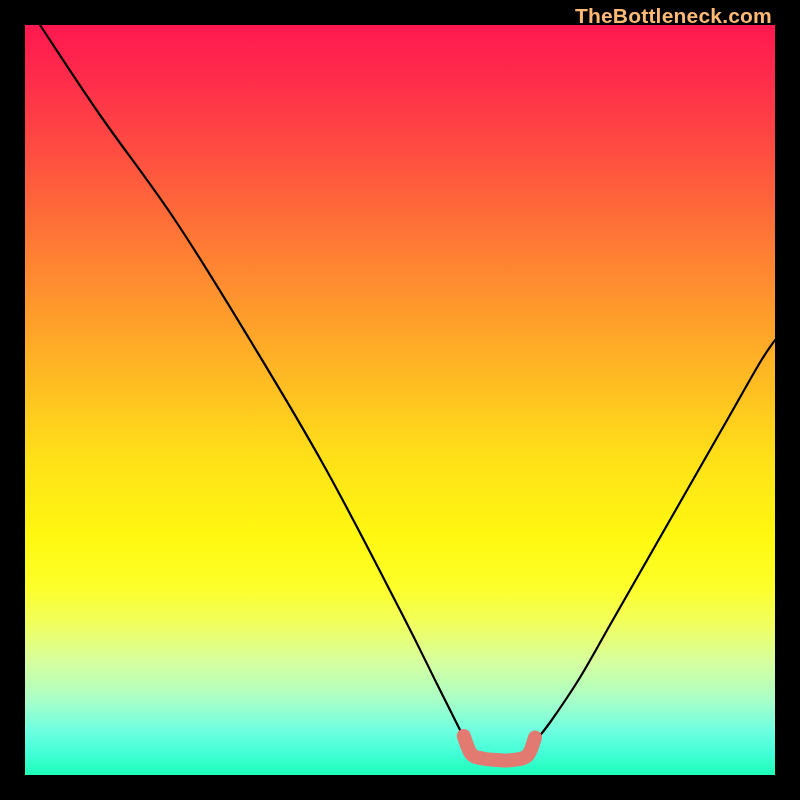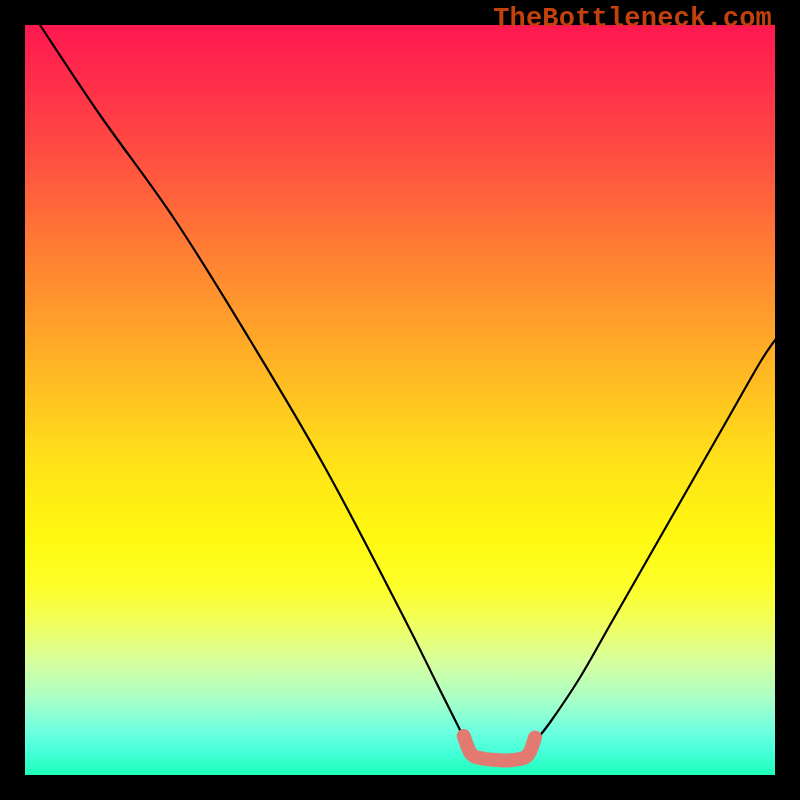--- a/index.html
+++ b/index.html
@@ -31,24 +31,24 @@
       #a8ffc8 90%,
       #70ffe0 94%,
       #44ffd8 97%,
       #1cffb8 100%
     );
   }
   .watermark {
     position: absolute;
     top: 4px;
     right: 28px;
-    font-family: Liberation Mono, monospace;
-    font-size: 27px;
+    font-family: Liberation Sans, sans-serif;
+    font-size: 21px;
     font-weight: 600;
-    color: #c2410c;
+    color: #fdba74;
     letter-spacing: 0.2px;
   }
   svg.curves {
     position: absolute;
     left: 25px;
     top: 25px;
     width: 750px;
     height: 750px;
     overflow: visible;
   }

